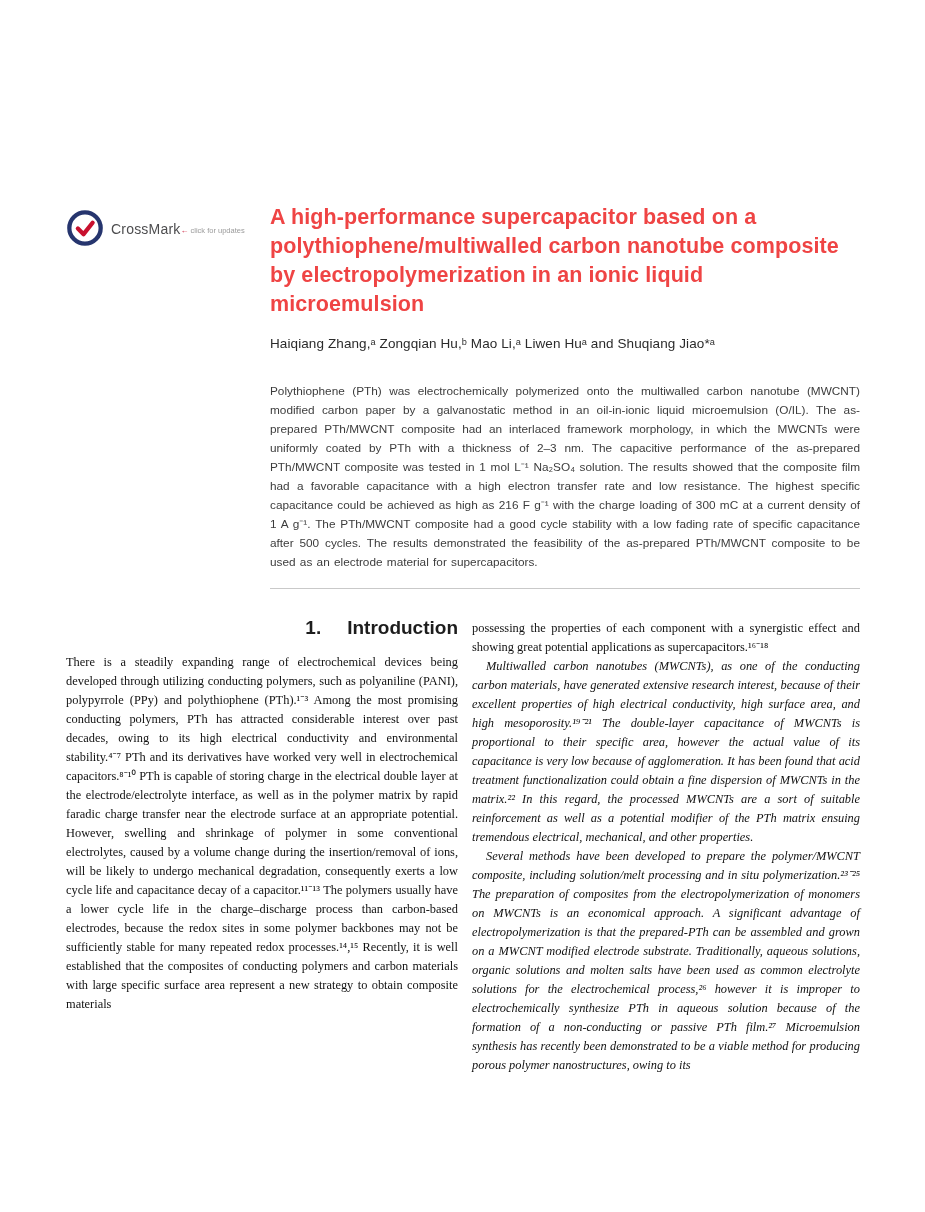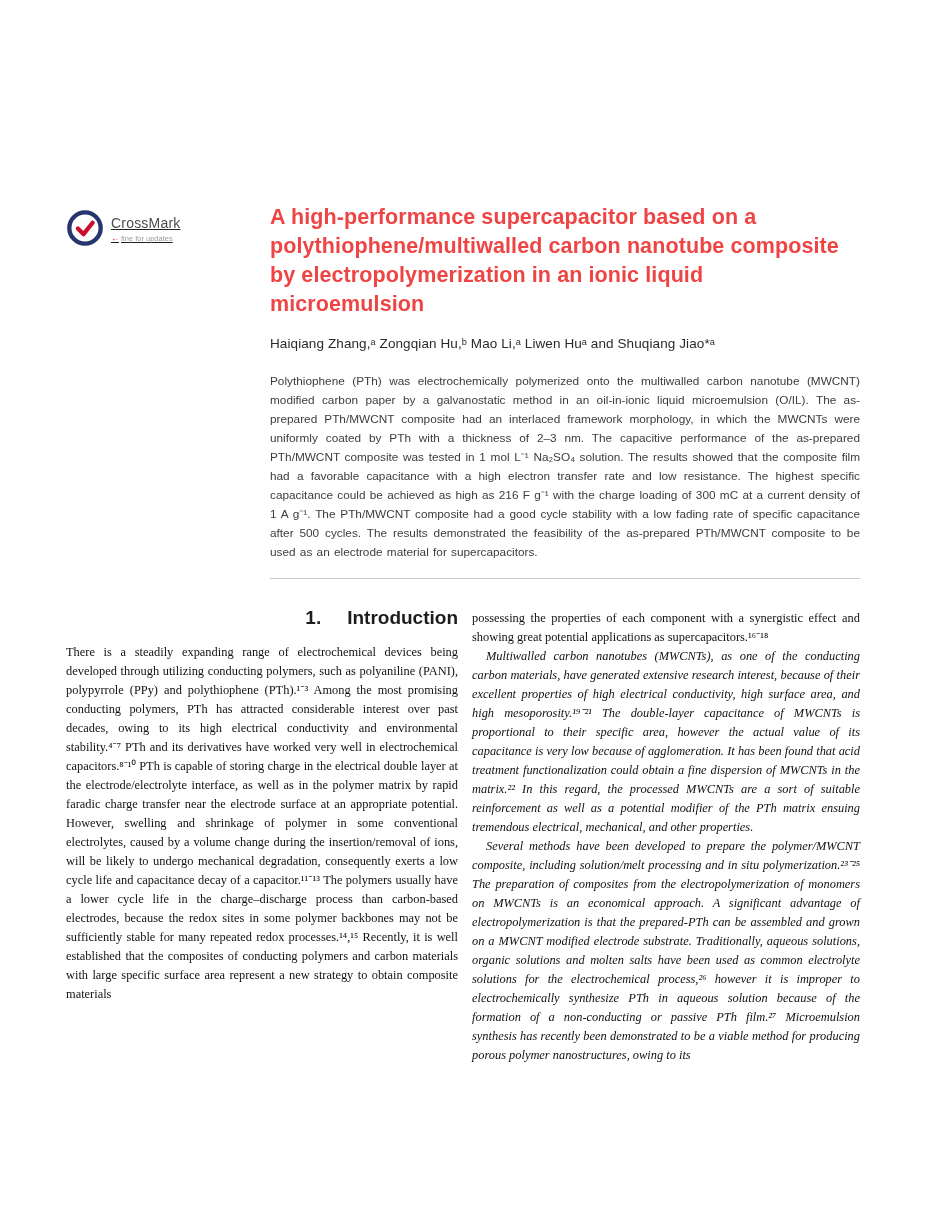--- a/index.html
+++ b/index.html
@@ -28,21 +28,21 @@
     width: 204px;
     flex: 0 0 204px;
     padding-top: 6px;
   }
   .crossmark {
     display: inline-flex;
     align-items: center;
     gap: 7px;
     cursor: pointer;
   }
-  .crossmark-text { display: flex; flex-direction: column; line-height: 1.1; text-decoration: underline; }
+  .crossmark-text { display: flex; flex-direction: row; line-height: 1.1; }
   .crossmark-name {
     font-size: 14px;
     color: #4d4d4f;
     letter-spacing: 0.2px;
   }
   .crossmark-tagline {
     font-size: 7.5px;
     color: #9b9b9b;
     margin-top: 3px;
     display: flex;
@@ -59,21 +59,21 @@
     color: #ef4444;
     letter-spacing: 0.1px;
   }
   .authors {
     margin-top: 17px;
     font-size: 13.5px;
     color: #2b2b2b;
     letter-spacing: 0.1px;
   }
   .abstract {
-    margin-top: 21px;
+    margin-top: 31px;
     font-size: 11.8px;
     line-height: 19px;
     color: #3c3c3c;
     text-align: justify;
     word-spacing: 1px;
   }
   .abstract-divider {
     margin-top: 16px;
     border: none;
     border-top: 1px solid #c9c9c9;
@@ -116,21 +116,21 @@
           <span>
             <svg width="38" height="38" viewBox="0 0 40 40" aria-hidden="true">
               <circle cx="20" cy="20" r="16.5" fill="none" stroke="#26356e" stroke-width="4.5"></circle>
               <path d="M12.5 20.5 L18.5 26.5 L28 14.5" fill="none" stroke="#c8102e" stroke-width="4.5" stroke-linecap="round" stroke-linejoin="round"></path>
             </svg>
           </span>
           <span class="crossmark-text">
             <span class="crossmark-name">CrossMark</span>
             <span class="crossmark-tagline">
               <span class="tagline-arrow">←</span>
-              <span>fine for updates</span>
+              <span>click for updates</span>
             </span>
           </span>
         </div>
       </div>
 
       <div class="title-col">
         <h1 class="article-title">A high-performance supercapacitor based on a polythiophene/multiwalled carbon nanotube composite by electropolymerization in an ionic liquid microemulsion</h1>
         <div class="authors">Haiqiang Zhang,ᵃ Zongqian Hu,ᵇ Mao Li,ᵃ Liwen Huᵃ and Shuqiang Jiao*ᵃ</div>
         <p class="abstract">Polythiophene (PTh) was electrochemically polymerized onto the multiwalled carbon nanotube (MWCNT) modified carbon paper by a galvanostatic method in an oil-in-ionic liquid microemulsion (O/IL). The as-prepared PTh/MWCNT composite had an interlaced framework morphology, in which the MWCNTs were uniformly coated by PTh with a thickness of 2–3 nm. The capacitive performance of the as-prepared PTh/MWCNT composite was tested in 1 mol L⁻¹ Na₂SO₄ solution. The results showed that the composite film had a favorable capacitance with a high electron transfer rate and low resistance. The highest specific capacitance could be achieved as high as 216 F g⁻¹ with the charge loading of 300 mC at a current density of 1 A g⁻¹. The PTh/MWCNT composite had a good cycle stability with a low fading rate of specific capacitance after 500 cycles. The results demonstrated the feasibility of the as-prepared PTh/MWCNT composite to be used as an electrode material for supercapacitors.</p>
         <hr class="abstract-divider">

